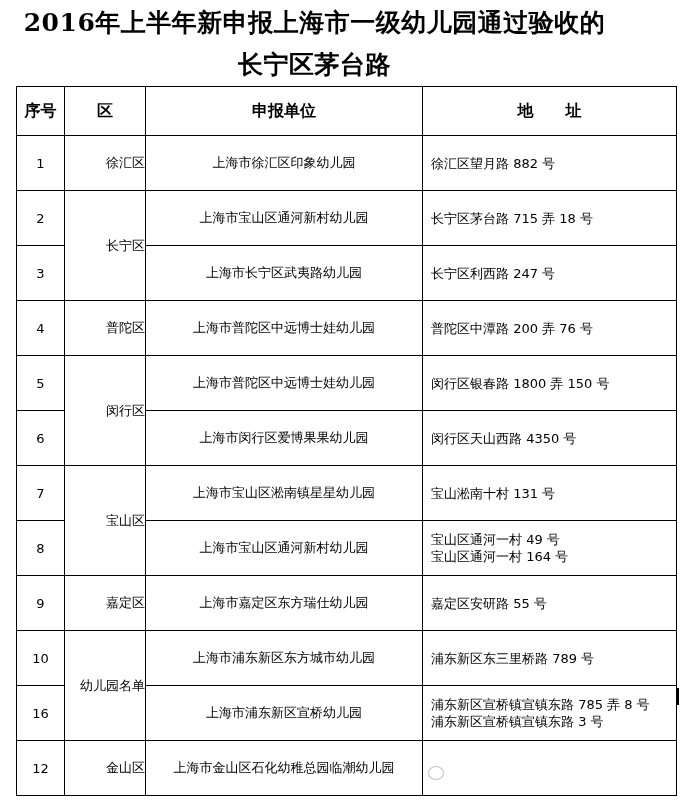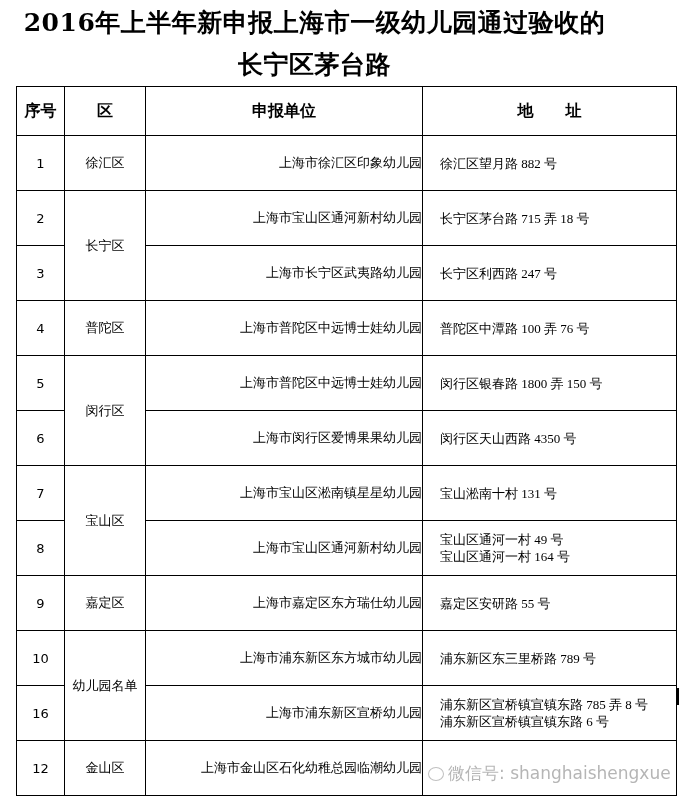--- a/index.html
+++ b/index.html
@@ -11,23 +11,23 @@
     .title.l1 { top: 6px; }
     .title.l2 { top: 48px; }
     table { position: absolute; left: 16px; top: 86px; border-collapse: collapse;
             table-layout: fixed; width: 660px; }
     td, th { border: 1.5px solid #000; padding: 0; font-size: 13px;
              font-family: "DejaVu Sans", "Liberation Sans", sans-serif; font-weight: normal;
              vertical-align: middle; }
     th { height: 48px; font-weight: bold; text-align: center; font-size: 16px; }
     td { height: 54px; }
     td.c-no { text-align: center; }
-    td.c-dist { text-align: center; font-family: Liberation Serif, serif; }
-    td.c-unit { text-align: right; }
-    td.c-addr { text-align: left; padding-left: 17px; line-height: 17px; font-family: Liberation Serif, serif; }
+    td.c-dist { text-align: right; font-family: Liberation Serif, serif; }
+    td.c-unit { text-align: center; }
+    td.c-addr { text-align: left; padding-left: 8px; line-height: 17px; }
     .addr-line { display: block; }
     .watermark { position: absolute; left: 428px; top: 762px; font-size: 17px;
                  color: rgba(120,120,120,0.55); font-family: "DejaVu Sans", sans-serif;
                  white-space: nowrap; }
     .wm-icon { display: inline-block; width: 14px; height: 12px; border: 1.5px solid rgba(150,150,150,0.6);
                border-radius: 50%; vertical-align: middle; margin-right: 4px; }
     .cursor-mark { position: absolute; left: 677px; top: 688px; width: 2px; height: 17px; background: #000; }
   </style>
 </head>
 <body>
@@ -72,21 +72,21 @@
       <td class="c-unit">上海市长宁区武夷路幼儿园</td>
       <td class="c-addr">
           <span class="addr-line">长宁区利西路 247 号</span>
         </td>
     </tr>
     <tr>
       <td class="c-no">4</td>
       <td class="c-dist">普陀区</td>
       <td class="c-unit">上海市普陀区中远博士娃幼儿园</td>
       <td class="c-addr">
-          <span class="addr-line">普陀区中潭路 100 弄 76 号</span>
+          <span class="addr-line">普陀区中潭路 200 弄 76 号</span>
         </td>
     </tr>
     <tr>
       <td class="c-no">5</td>
       <td class="c-dist" rowspan="2">闵行区</td>
       <td class="c-unit">上海市普陀区中远博士娃幼儿园</td>
       <td class="c-addr">
           <span class="addr-line">闵行区银春路 1800 弄 150 号</span>
         </td>
     </tr>
@@ -127,31 +127,31 @@
       <td class="c-unit">上海市浦东新区东方城市幼儿园</td>
       <td class="c-addr">
           <span class="addr-line">浦东新区东三里桥路 789 号</span>
         </td>
     </tr>
     <tr>
       <td class="c-no">16</td>
       <td class="c-unit">上海市浦东新区宣桥幼儿园</td>
       <td class="c-addr">
         <span class="addr-line">浦东新区宣桥镇宣镇东路 785 弄 8 号</span>
-        <span class="addr-line">浦东新区宣桥镇宣镇东路 6 号</span>
+        <span class="addr-line">浦东新区宣桥镇宣镇东路 3 号</span>
       </td>
     </tr>
     <tr>
       <td class="c-no">12</td>
       <td class="c-dist">金山区</td>
       <td class="c-unit">上海市金山区石化幼稚总园临潮幼儿园</td>
       <td class="c-addr">
           <span class="addr-line"></span>
         </td>
     </tr>
   </tbody>
 </table>
 
 <div class="watermark">
-  <span class="wm-icon"></span><span>微信号: shanghaishengxue</span>
+  <span class="wm-icon"></span>
 </div>
 
 <div class="cursor-mark"></div>
 
 </body></html>

